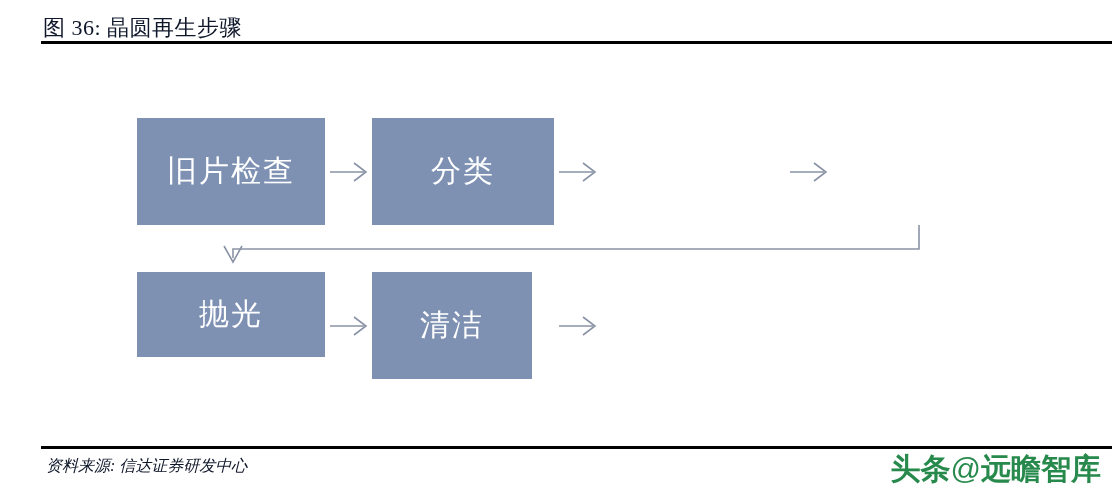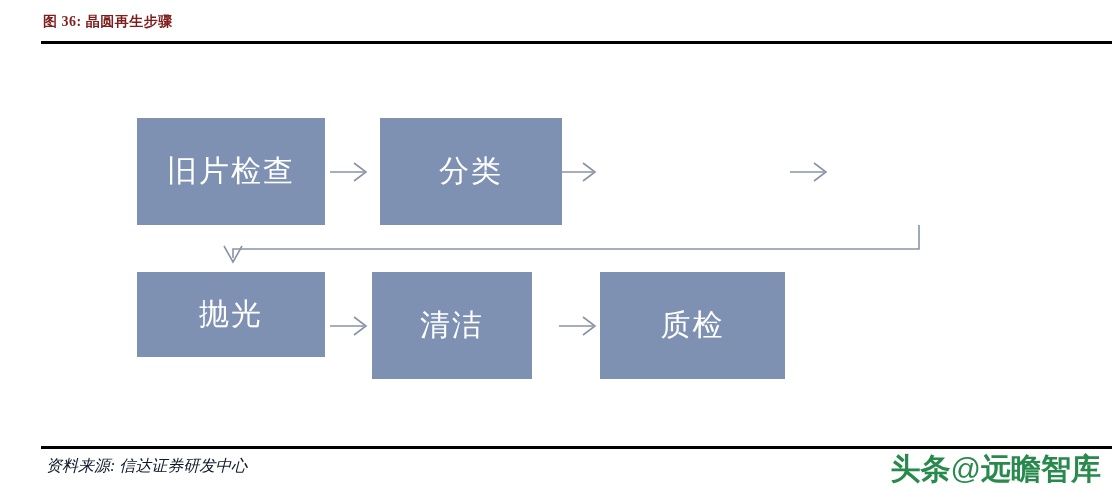--- a/index.html
+++ b/index.html
@@ -15,23 +15,23 @@
     font-family: "Liberation Sans", "DejaVu Sans", sans-serif;
     -webkit-font-smoothing: antialiased;
   }
 
   
   .fig-title {
     position: absolute;
     left: 43px;
     top: 13px;
     font-family: "Liberation Serif", "DejaVu Serif", serif;
-    font-size: 14px;
-    font-weight: bold;
-    color: #7f1d1d;
+    font-size: 22px;
+    font-weight: normal;
+    color: #0f172a;
     letter-spacing: 0.5px;
     white-space: nowrap;
   }
   .title-rule {
     position: absolute;
     left: 41px;
     top: 41px;
     width: 1071px;
     height: 3px;
     background: #000000;
@@ -103,21 +103,21 @@
 <body>
 
 <div class="fig-title">图 36:  晶圆再生步骤</div>
 <div class="title-rule"></div>
 
 <div class="diagram">
 
   <div class="node" style="left:137px; top:118px; width:188px; height:107px;">
     <span>旧片检查</span>
   </div>
-  <div class="node" style="left:380px; top:118px; width:182px; height:107px;">
+  <div class="node" style="left:372px; top:118px; width:182px; height:107px;">
     <span>分类</span>
   </div>
 
   <div class="arrow" style="left:328px; top:160px; width:42px; height:24px;">
     <svg width="42" height="24" viewBox="0 0 42 24">
       <line x1="2" y1="12" x2="36" y2="12" stroke="#8a93a5" stroke-width="1.6"></line>
       <polyline points="26,3 38,12 26,21" fill="none" stroke="#8a93a5" stroke-width="1.6"></polyline>
     </svg>
   </div>
   <div class="arrow" style="left:557px; top:160px; width:42px; height:24px;">
@@ -139,23 +139,20 @@
       <polyline points="34,24 43,40 52,24" fill="none" stroke="#8a93a5" stroke-width="1.6"></polyline>
     </svg>
   </div>
 
   <div class="node" style="left:137px; top:272px; width:188px; height:85px;align-items:center;">
     <span>抛光</span>
   </div>
   <div class="node" style="left:372px; top:272px; width:160px; height:107px;">
     <span>清洁</span>
   </div>
-  <div class="node" style="left:600px; top:272px; width:185px; height:107px;">
-    <span>质检</span>
-  </div>
 
   <div class="arrow" style="left:328px; top:314px; width:42px; height:24px;">
     <svg width="42" height="24" viewBox="0 0 42 24">
       <line x1="2" y1="12" x2="36" y2="12" stroke="#8a93a5" stroke-width="1.6"></line>
       <polyline points="26,3 38,12 26,21" fill="none" stroke="#8a93a5" stroke-width="1.6"></polyline>
     </svg>
   </div>
   <div class="arrow" style="left:557px; top:314px; width:42px; height:24px;">
     <svg width="42" height="24" viewBox="0 0 42 24">
       <line x1="2" y1="12" x2="36" y2="12" stroke="#8a93a5" stroke-width="1.6"></line>

